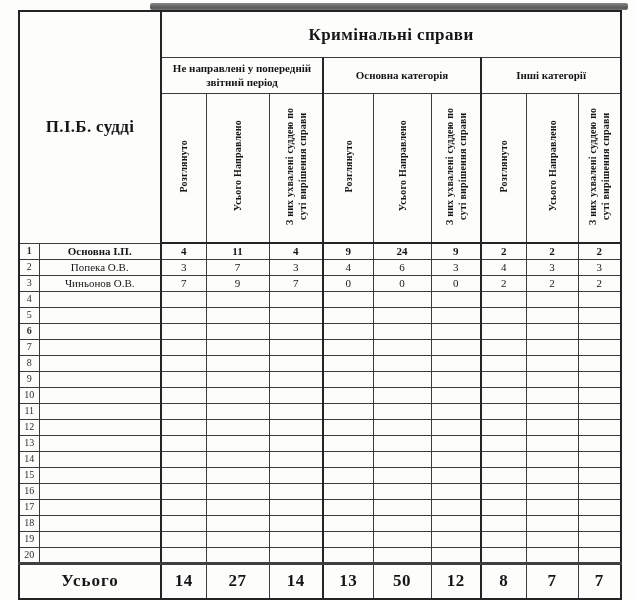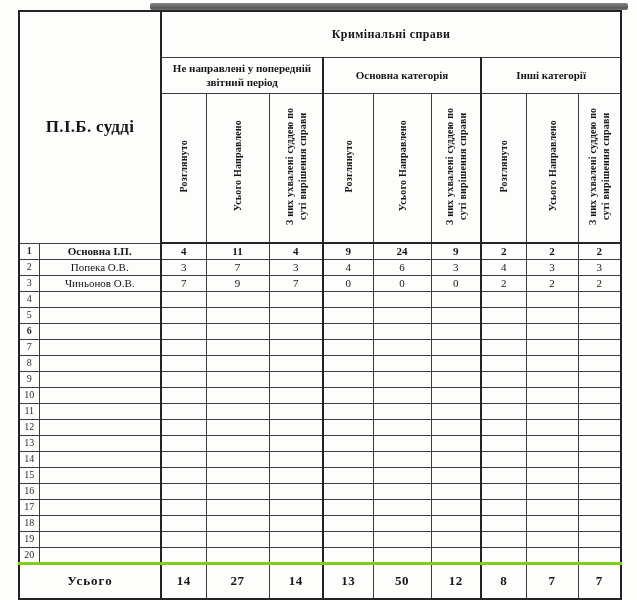--- a/index.html
+++ b/index.html
@@ -43,21 +43,21 @@
     vertical-align: middle;
     overflow: hidden;
   }
   th.corner {
     font-size: 17px;
     font-weight: bold;
     letter-spacing: 0.3px;
   }
   th.top-header {
     height: 45px;
-    font-size: 12px;
+    font-size: 17px;
     font-weight: bold;
     border-left: 2px solid #242424;
     letter-spacing: 0.4px;
   }
   th.section {
     height: 33px;
     font-size: 11px;
     font-weight: bold;
     line-height: 1.25;
     padding: 1px 6px;
@@ -79,22 +79,22 @@
     letter-spacing: 0.2px;
   }
   thead tr.vertical-row th { border-bottom: 2px solid #242424; }
   tbody tr { height: 16px; }
   tbody td { font-size: 11px; line-height: 1; }
   tbody td.row-num { font-size: 10px; color: #2c2c2c; }
   tbody tr.bold td { font-weight: bold; }
   tbody td.num-bold { font-weight: bold; }
   tfoot tr { height: 36px; }
   tfoot td {
-    border-top: 3px solid #84cc16;
-    font-size: 13px;
+    border-top: 3px solid #404040;
+    font-size: 17px;
     font-weight: bold;
     letter-spacing: 0.5px;
   }
   tfoot td.total-label { letter-spacing: 1px; }
 </style>
 </head>
 <body>
 
 <div class="page">
   <div class="scan-smudge"></div>

